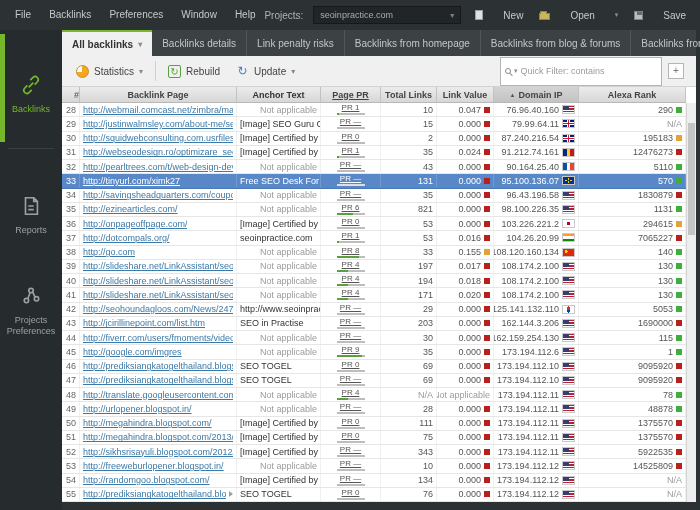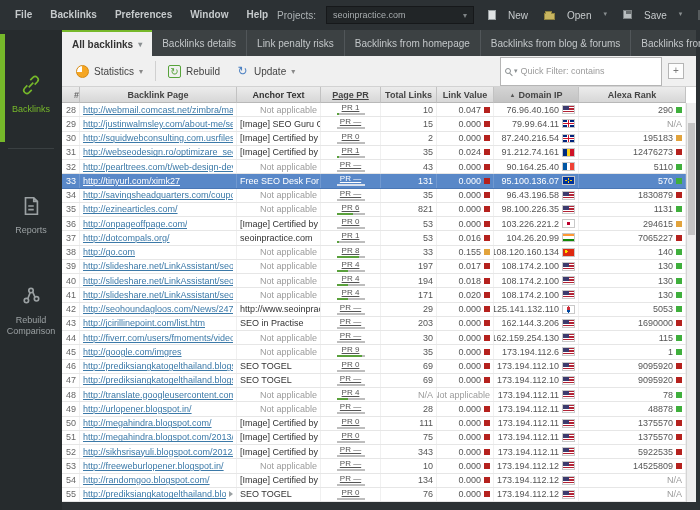--- a/index.html
+++ b/index.html
@@ -1,27 +1,27 @@
 <!DOCTYPE html>
 <html><head>
 <meta charset="utf-8">
 <style>
   * { margin:0; padding:0; box-sizing:border-box; }
   body { font-family:"Liberation Sans", sans-serif; background:#1a1d1f; }
   .app { position:relative; width:700px; height:510px; background:#2c3134; overflow:hidden; }
 
   
   .menubar { height:30px; display:flex; align-items:center; color:#c6cacc; font-size:10px; padding:0 6px; }
-  .menu-item { padding:0 9px; line-height:30px; cursor:default;font-weight:bold; }
+  .menu-item { padding:0 9px; line-height:30px; cursor:default; }
   .menubar-right { margin-left:auto; display:flex; align-items:center; gap:10px; }
   .projects-label { color:#aeb3b5; }
   .project-select { width:148px; height:18px; background:#212527; border:1px solid #16181a; color:#a7acae;
     display:flex; align-items:center; padding:0 6px; font-size:9px; }
   .project-select .caret { margin-left:auto; font-size:8px; color:#7d8284; }
-  .file-btn { display:flex; align-items:flex-start; gap:12px; color:#c6cacc; font-size:10px; padding:0 4px; }
+  .file-btn { display:flex; align-items:center; gap:20px; color:#c6cacc; font-size:10px; padding:0 4px; }
   .file-btn .caret { font-size:7px; color:#8a8f91; }
   .fi { display:inline-block; position:relative; }
   .fi-new { width:8px; height:10px; background:#dfe2e3; border:1px solid #9aa0a2; }
   .fi-open { width:11px; height:7px; background:#c8b560; border:1px solid #8f823f; margin-top:3px; }
   .fi-open::before { content:""; position:absolute; top:-3px; left:0; width:5px; height:2px; background:#c8b560; border:1px solid #8f823f; border-bottom:none; }
   .fi-save { width:9px; height:9px; background:#b9bec0; border:1px solid #7d8284; }
   .fi-save::before { content:""; position:absolute; top:0; left:2px; width:5px; height:3px; background:#676c6e; }
   .fi-close { width:10px; height:10px; background:#565b5d; color:#e4e7e8; font-size:8px; line-height:10px; text-align:center; }
 
   
@@ -170,21 +170,21 @@
             </svg></span>
           <span class="side-label">Reports</span>
         </div>
         <div class="side-item">
           <span><svg viewBox="0 0 24 24">
               <circle cx="7" cy="17" r="2.4"></circle>
               <circle cx="12" cy="6" r="2.4"></circle>
               <circle cx="18" cy="15" r="2.4"></circle>
               <path d="M8.5 15 L11 8.5 M13.8 7.5 L16.5 13.5"></path>
             </svg></span>
-          <span class="side-label">Rebuild Comparison</span>
+          <span class="side-label">Projects Preferences</span>
         </div>
       </div>
 
     <div class="main">
       <div class="tabbar" id="tabbar">
           <div class="tab active">
             <span>All backlinks</span>
             <span class="caret">▾</span>
           </div>
           <div class="tab">

